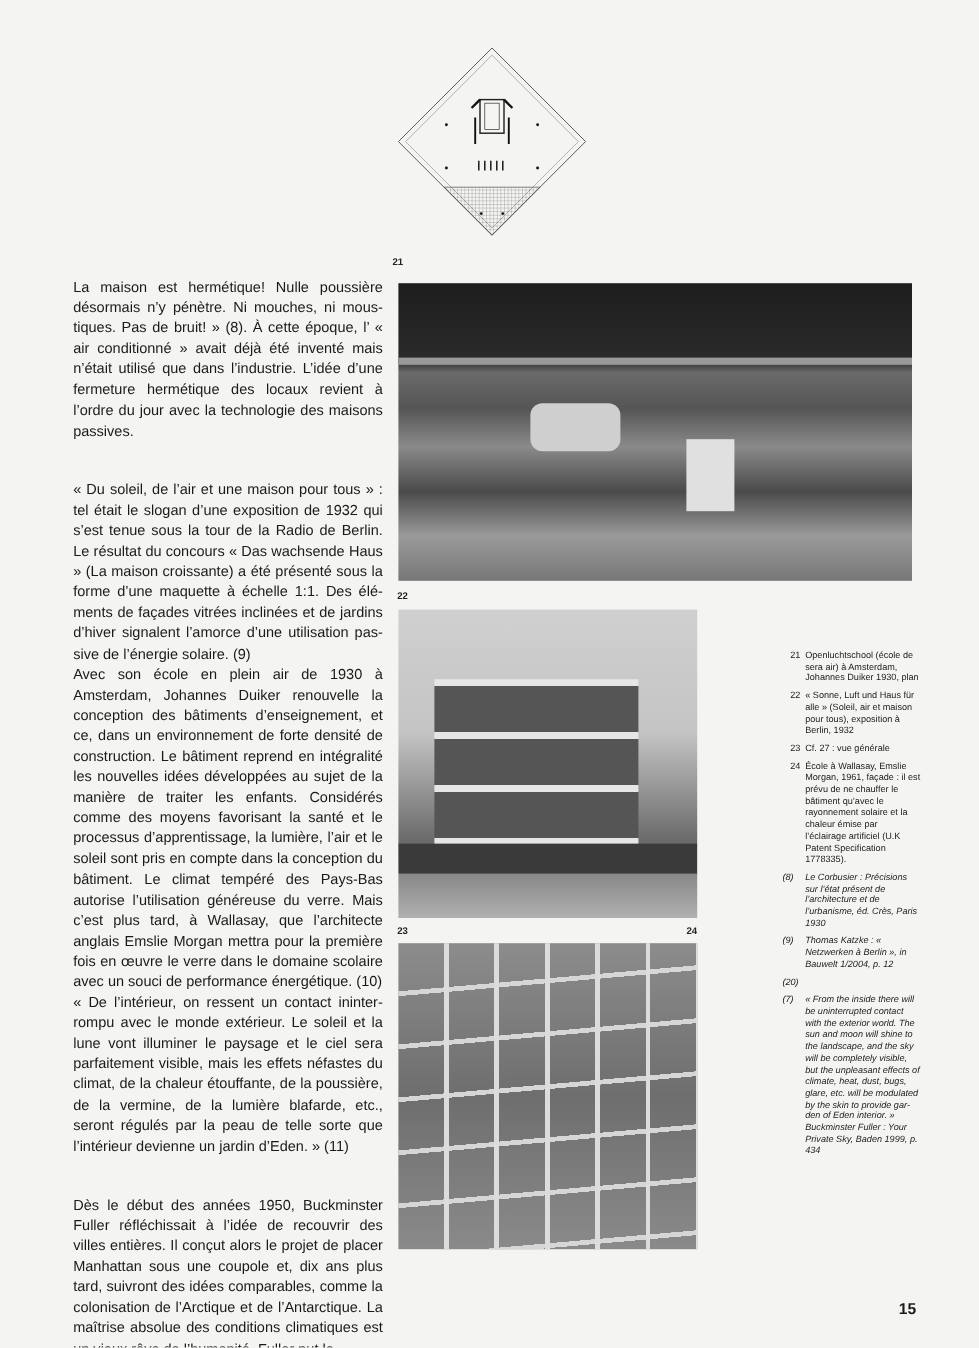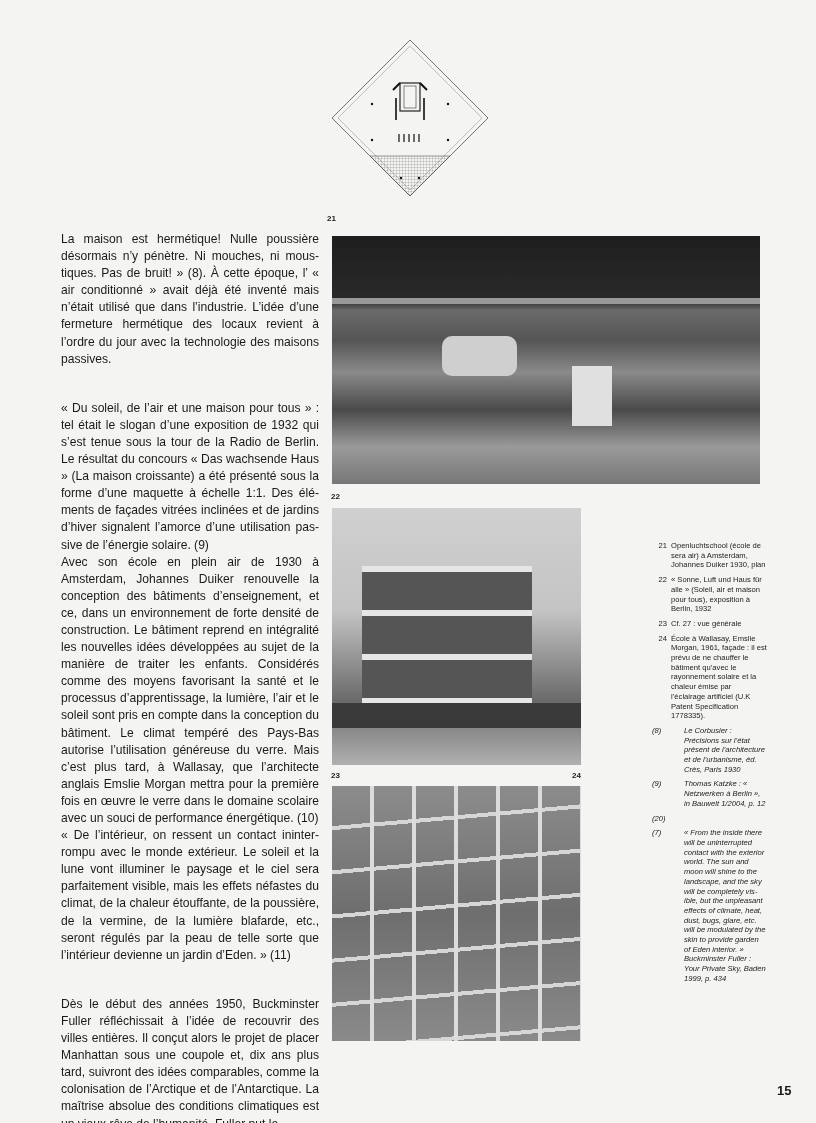--- a/index.html
+++ b/index.html
@@ -21,22 +21,22 @@
   .photo { position:absolute; overflow:hidden; background:#777; }
   .captions {
     position:absolute; left:652px; top:541px; width:115px;
     font-size:7.6px; line-height:9.7px; color:#222;
   }
   .cap { display:flex; margin-bottom:5px; }
   .cap .n { width:19px; flex:none; text-align:right; padding-right:4px; box-sizing:border-box;}
   .cap .t { flex:1; }
   .note { display:flex; margin-bottom:5px; font-style:italic; }
   .note .n { width:19px; flex:none; }
-  .note .t { flex:1;margin-left:13px; }
-  .page-no { position:absolute; left:777px; top:1083px; font-size:13px; font-weight:bold; }
+  .note .t { flex:1; }
+  .page-no { position:absolute; left:749px; top:1083px; font-size:13px; font-weight:bold; }
 </style>
 </head>
 <body>
 
 <div class="abs" style="left:330px; top:38px; width:160px; height:160px;">
   <svg width="160" height="160" viewBox="0 0 160 160">
     <polygon points="80,2 158,80 80,158 2,80" fill="none" stroke="#555" stroke-width="0.8"></polygon>
     <polygon points="80,8 152,80 80,152 8,80" fill="none" stroke="#888" stroke-width="0.5"></polygon>
 
     <defs>

